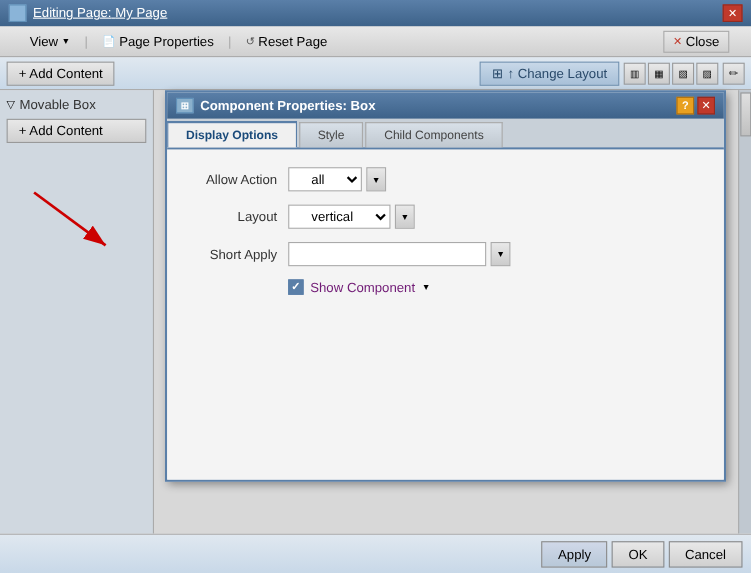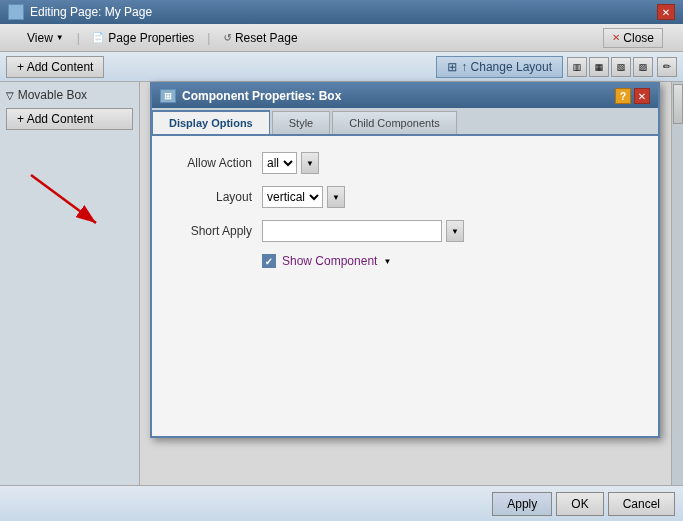--- a/index.html
+++ b/index.html
@@ -17,22 +17,23 @@
       background: linear-gradient(to bottom, #5a7fa8, #3d6289);
       color: white;
       padding: 4px 8px;
       display: flex;
       align-items: center;
       justify-content: space-between;
       height: 24px;
     }
     .title-bar-left {
       display: flex;
-      align-items: center;
+      align-items: flex-start;
       gap: 6px;
+      text-decoration: underline;
     }
     .title-bar-icon {
       width: 16px;
       height: 16px;
       background: #8ab4d8;
       border: 1px solid #6090b8;
     }
     .title-bar-close {
       background: #c0392b;
       border: 1px solid #922b21;
@@ -319,21 +320,21 @@
       margin-right: 10px;
       color: #333;
       font-size: 12px;
     }
     .form-controls {
       display: flex;
       align-items: center;
       gap: 4px;
     }
     .form-select {
-      padding: 2px 0;
+      padding: 2px 16px;
       border: 1px solid #aaa;
       background: white;
       font-size: 12px;
       height: 22px;
     }
     .dropdown-arrow-btn {
       width: 18px;
       height: 22px;
       background: linear-gradient(to bottom, #e8e8e8, #ccc);
       border: 1px solid #aaa;

